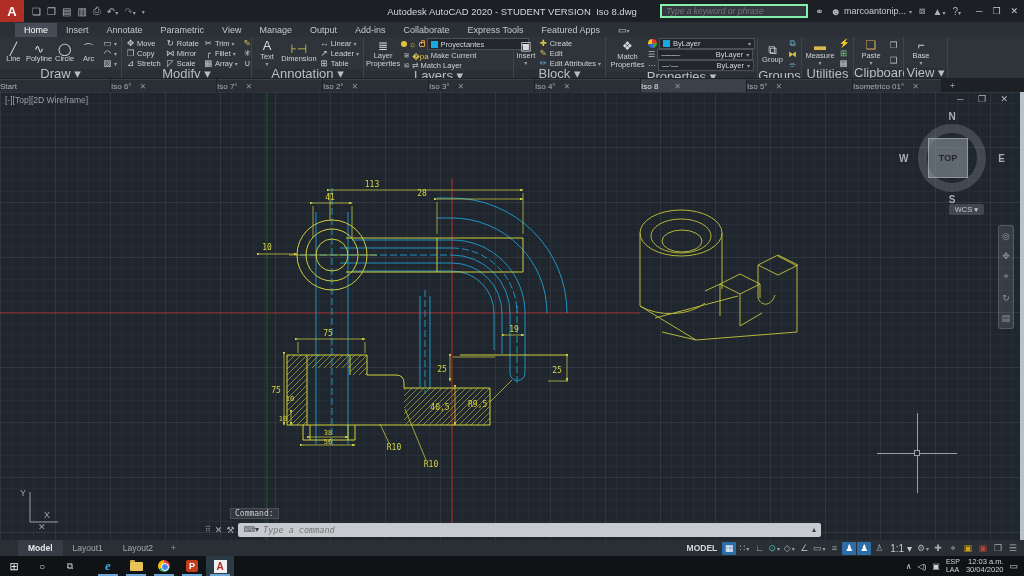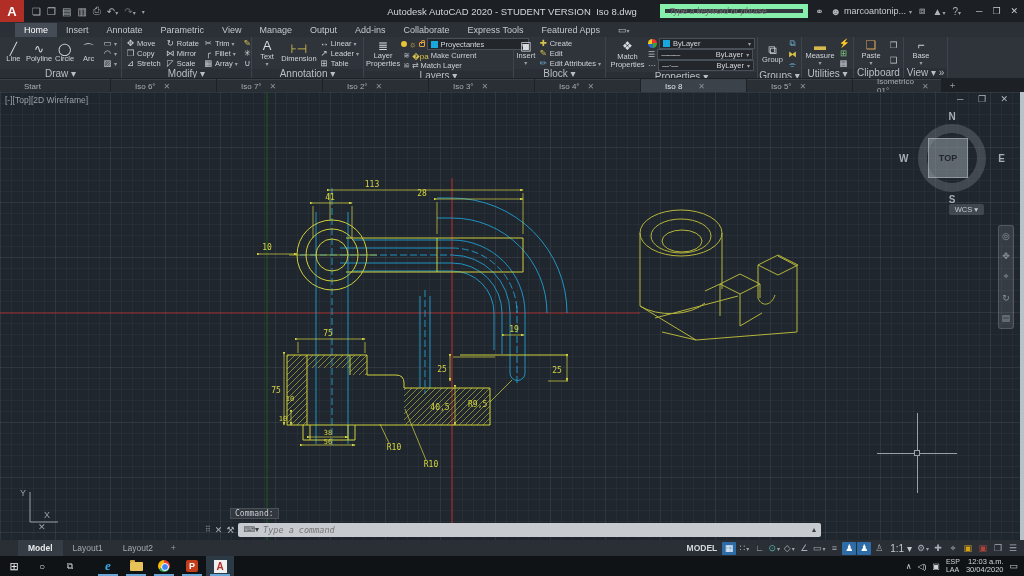--- a/index.html
+++ b/index.html
@@ -9,40 +9,40 @@
 
   
   .titlebar { position:absolute; top:0; left:0; width:1024px; height:22px;
     background:#1c2025; display:flex; align-items:center; color:#c9cdd2; font-size:9px; }
   .acad-logo { width:24px; height:22px; background:#b02e25; color:#fff; font-weight:bold;
     font-size:13px; display:flex; align-items:center; justify-content:center; }
   .qat { display:flex; align-items:center; gap:6px; margin-left:8px; color:#aeb4ba; font-size:10px; }
   .qat span { cursor:default; }
   .title-text { position:absolute; left:0; right:0; text-align:center; font-size:9.5px; color:#d3d7db; pointer-events:none; }
   .title-right { margin-left:auto; display:flex; align-items:center; gap:7px; padding-right:6px; z-index:2; }
-  .search-box { width:148px; height:14px; background:#33383e; border:5px solid #86efac;
+  .search-box { width:148px; height:14px; background:#33383e; border:2px solid #86efac;
     display:flex; align-items:center; padding:0 4px; }
   .search-box input { background:transparent; border:none; outline:none; color:#9aa0a6;
     font-style:italic; font-size:8.5px; width:100%; font-family:"Liberation Sans",sans-serif; }
   .tb-ic { color:#aeb4ba; font-size:10px; }
   .tb-user { color:#c9cdd2; font-size:9px; display:flex; gap:3px; align-items:center; }
   .win-btns { display:flex; gap:10px; margin-left:8px; color:#c9cdd2; font-size:9px; }
 
   
   .ribbon-tabs { position:absolute; top:22px; left:0; width:1024px; height:15px;
     background:#2b3036; display:flex; align-items:flex-end; padding-left:15px; }
   .rtab { color:#c3c8cd; font-size:9px; padding:2px 9px 2px; cursor:pointer; }
   .rtab.active { background:#454c55; color:#fff; }
 
   
   .ribbon { position:absolute; top:37px; left:0; width:1024px; height:41px;
     background:#2f343b; display:flex; }
   .panel { height:41px; display:flex; flex-direction:column; border-right:1px solid #3e444c; }
   .panel-body { flex:1; display:flex; align-items:stretch; padding:1px 2px; gap:1px; }
-  .panel-title { height:10px; font-size:10px; color:#b9bec4; text-align:center; line-height:10px; background:#2a2f35; }
+  .panel-title { height:10px; font-size:13px; color:#b9bec4; text-align:center; line-height:10px; background:#2a2f35; }
   .bigbtn { width:30px; display:flex; flex-direction:column; align-items:center; justify-content:center;
     color:#ced2d7; font-size:7.5px; text-align:center; line-height:1.05; cursor:pointer; border-radius:2px; }
   .bigbtn .bic { font-size:12px; color:#d7dade; }
   .smallcol { display:flex; flex-direction:column; justify-content:space-around; }
   .sbtn { display:flex; align-items:center; gap:2px; color:#ced2d7; font-size:7.5px;
     padding:0 2px; cursor:pointer; white-space:nowrap; }
   .sic { font-size:8.5px; color:#c9ced3; width:9px; text-align:center; }
   .mini-ic { font-size:8px; color:#b9bfc6; }
   .ddarrow { font-size:6px; color:#9aa0a6; }
   .layerdrop { display:flex; align-items:center; gap:3px; background:#23272c; border:1px solid #4a5057;
@@ -55,21 +55,21 @@
     background:conic-gradient(#e33 0 25%, #3a3 25% 50%, #36c 50% 75%, #ec2 75% 100%); }
   .iconrow { display:flex; gap:2px; align-items:center; }
   .dot-y { width:6px; height:6px; border-radius:50%; background:#e8c33a; display:inline-block; }
   .lock { width:6px; height:5px; border:1px solid #e8a23a; border-radius:1px; position:relative; display:inline-block; }
   .lock::before { content:""; position:absolute; top:-3px; left:1px; width:2px; height:3px;
     border:1px solid #e8a23a; border-bottom:none; border-radius:2px 2px 0 0; }
 
   
   .filetabs { position:absolute; top:78px; left:0; width:1024px; height:14px;
     background:#1d2126; display:flex; align-items:flex-end; }
-  .ftab { height:13px; background:#2a2f35; color:#a9afb5; font-size:8px; padding:0 24px;
+  .ftab { height:13px; background:#2a2f35; color:#a9afb5; font-size:8px; padding:0 0;
     display:flex; align-items:center; gap:8px; margin-right:1px; border-top:1px solid #3a4047; cursor:pointer; }
   .ftab .fx { color:#8a9096; font-size:8px; }
   .ftab.active { background:#3b424a; color:#e3e6e9;gap:16px; }
   .ftab-plus { color:#9aa0a6; font-size:9px; padding:0 6px; }
 
   
   .canvas { position:absolute; top:92px; left:0; width:1024px; height:448px;
     background-color:#20262d;
     background-image:
       repeating-linear-gradient(to right, rgba(120,135,150,.07) 0 1px, transparent 1px 11px),

